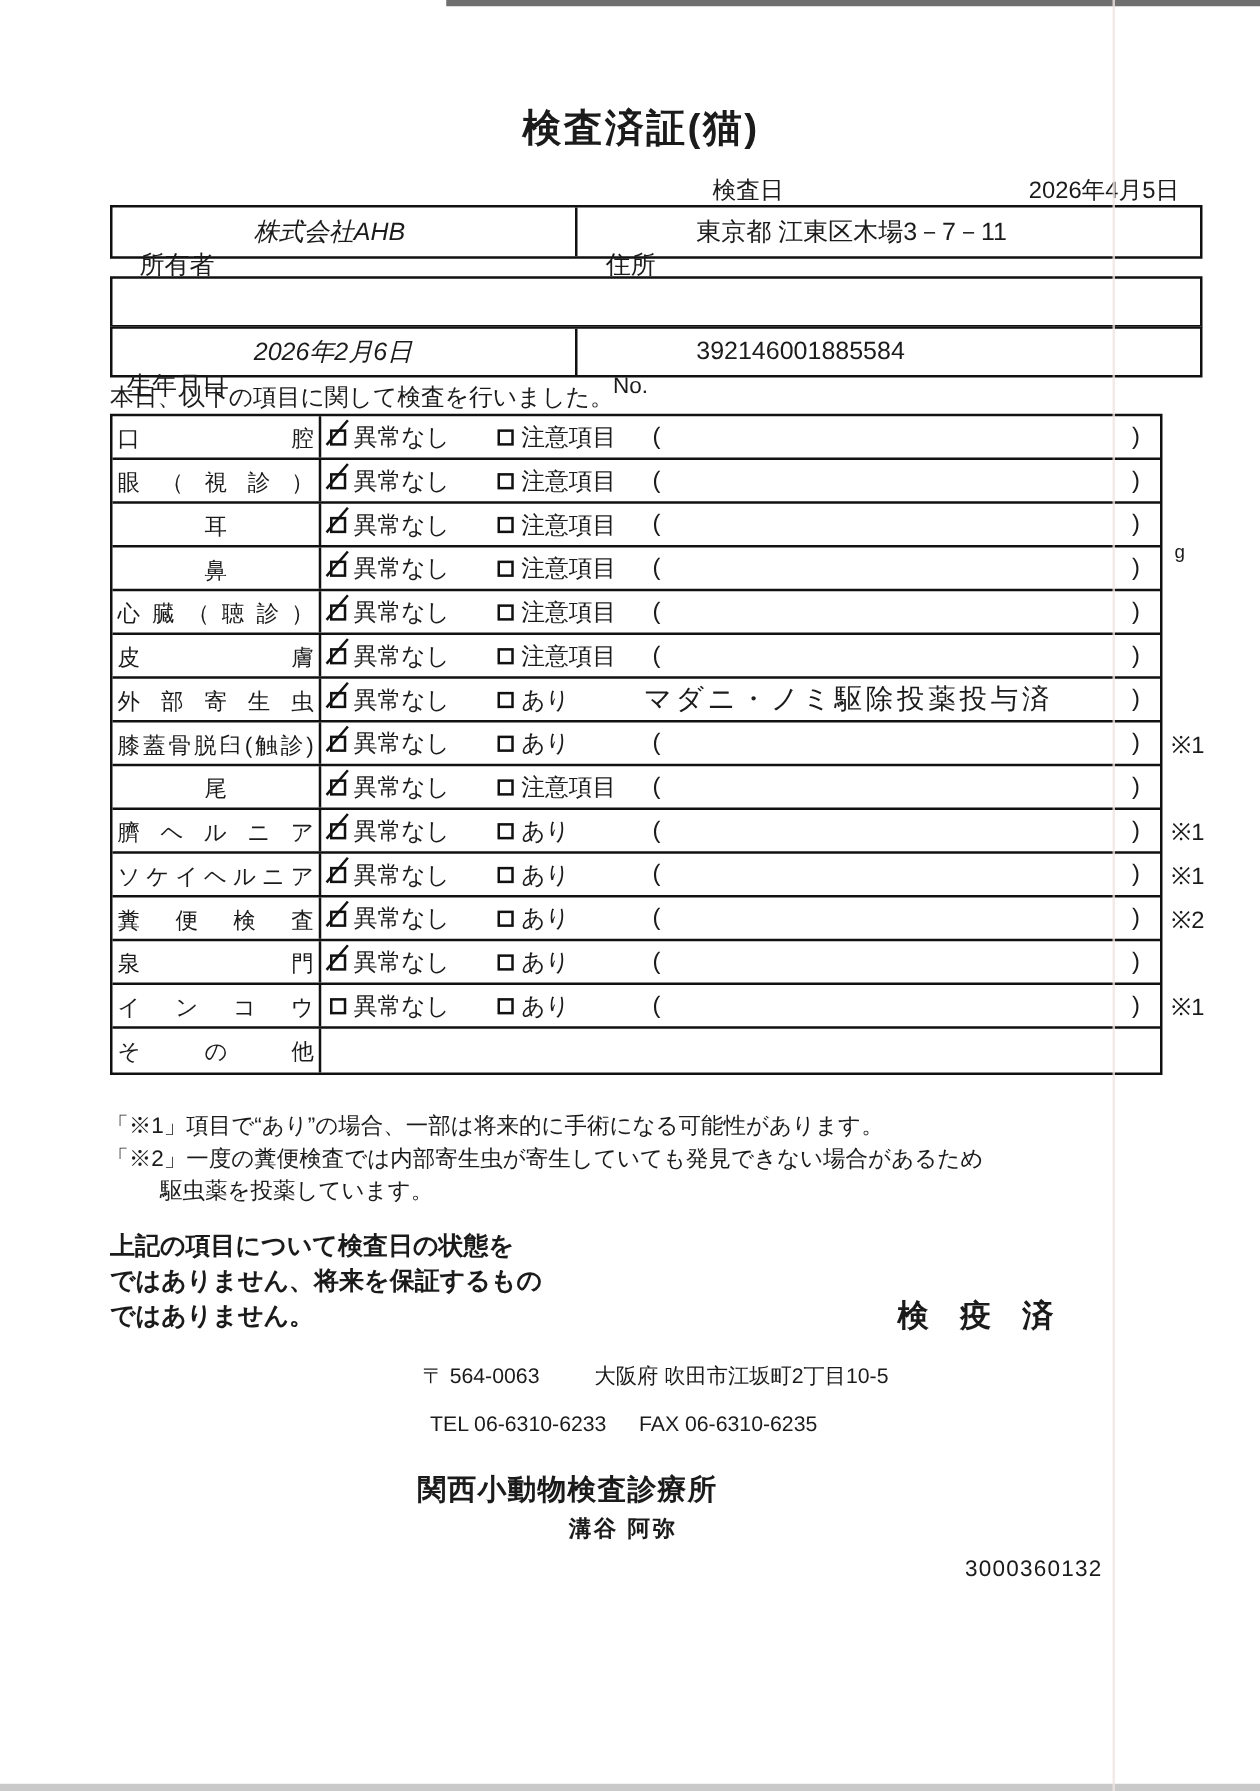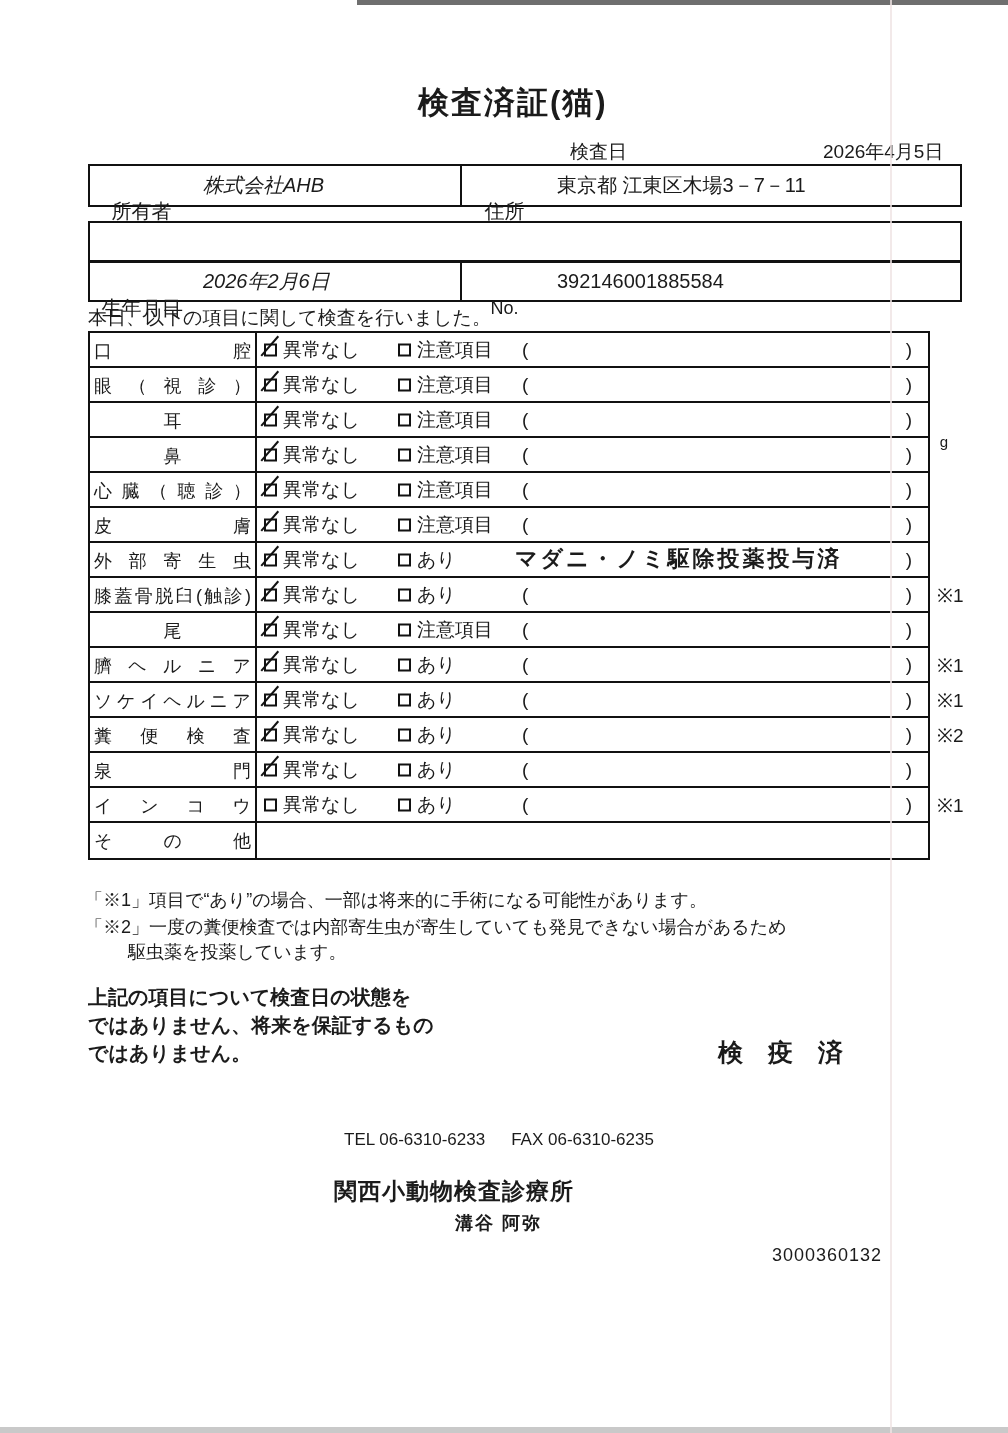--- a/index.html
+++ b/index.html
@@ -43,21 +43,21 @@
   .row-label.justify { text-align:justify; text-align-last:justify; text-justify:inter-character; }
   .row-label.center { text-align:center; text-align-last:center; }
   .row-content { flex:1; position:relative; font-size:19px; }
   .cb { position:absolute; top:50%; width:13px; height:13px; border:2px solid #111; transform:translateY(-50%); }
   .cb.checked::before { content:""; position:absolute; left:-4px; bottom:-2px; width:26px; height:2px;
                         background:#111; transform:rotate(-49deg); transform-origin:left bottom; }
   .cb1 { left:7px; } .opt1 { position:absolute; left:26px; top:50%; transform:translateY(-50%); }
   .cb2 { left:141px; } .opt2 { position:absolute; left:160px; top:50%; transform:translateY(-50%); }
   .popen { position:absolute; left:265px; top:50%; transform:translateY(-50%); }
   .pclose { position:absolute; right:16px; top:50%; transform:translateY(-50%); }
-  .fill { position:absolute; left:258px; top:50%; transform:translateY(-52%); font-size:22px; font-weight:bold; letter-spacing:3px; white-space:nowrap; }
+  .fill { position:absolute; left:258px; top:50%; transform:translateY(-52%); font-size:22px; font-weight:normal; letter-spacing:3px; white-space:nowrap; }
   .note { position:absolute; left:calc(100% + 9px); top:50%; transform:translateY(-50%); font-size:19px; white-space:nowrap; }
 
   .footnote1 { top:888px; left:85px; font-size:18px; }
   .footnote2 { top:915px; left:85px; font-size:18px; }
   .footnote3 { top:940px; left:128px; font-size:18px; }
 
   .disclaimer { top:983px; left:88px; font-size:20px; font-weight:bold; line-height:28px; }
   .stamp { top:1036px; left:718px; font-size:25px; font-weight:bold; letter-spacing:9px; white-space:nowrap; }
 
   .addr-line { top:1089px; left:338px; font-size:17px; display:flex; gap:44px; white-space:nowrap; }
@@ -309,20 +309,24 @@
   <div class="abs footnote3">駆虫薬を投薬しています。</div>
 
   <div class="abs disclaimer">
     <div>上記の項目について検査日の状態を</div>
     <div>ではありません、将来を保証するもの</div>
     <div>ではありません。</div>
   </div>
 
   <div class="abs stamp">検 疫 済</div>
 
+  <div class="abs addr-line">
+    <span>〒 564-0063</span>
+    <span>大阪府 吹田市江坂町2丁目10-5</span>
+  </div>
   <div class="abs tel-line">
     <span>TEL 06-6310-6233</span>
     <span>FAX 06-6310-6235</span>
   </div>
   <div class="abs clinic-name">関西小動物検査診療所</div>
   <div class="abs vet-name">溝谷 阿弥</div>
   <div class="abs doc-number">3000360132</div>
 
 </div>
 

